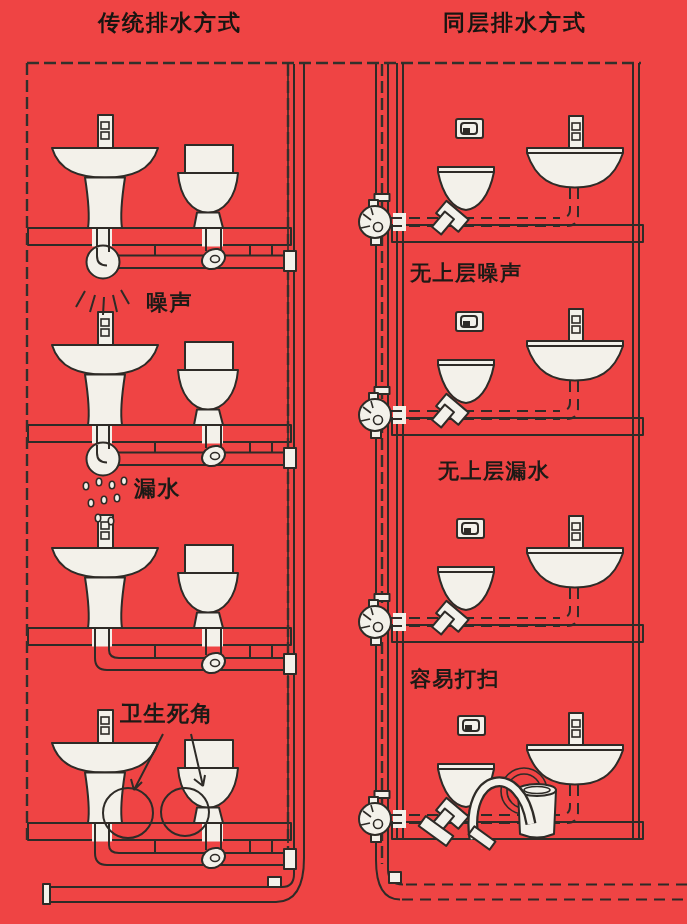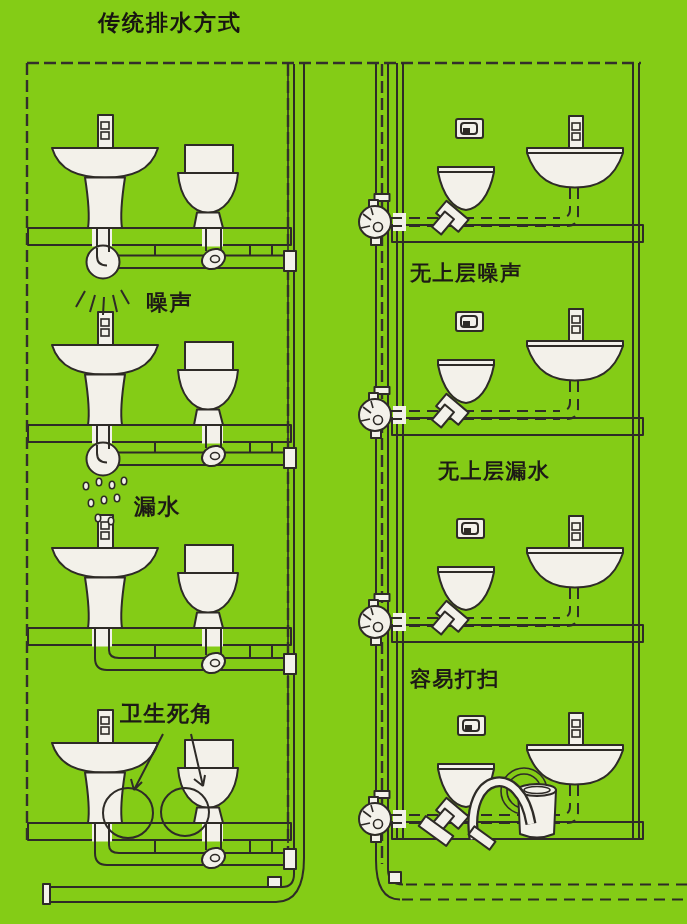--- a/index.html
+++ b/index.html
@@ -1,18 +1,18 @@
 <!DOCTYPE html>
 <html><head>
 <meta charset="utf-8">
 <style>
   html,body{margin:0;padding:0;background:#e9e7e0;}
   #stage{
     position:relative;width:687px;height:924px;overflow:hidden;
-    background:#84cc16;
+    background:#ef4444;
     font-family:"Liberation Sans","DejaVu Sans",sans-serif;
   }
   #drawing{position:absolute;left:0;top:0;}
   .lbl{
     position:absolute;white-space:nowrap;color:#1d1a16;
     font-weight:600;letter-spacing:1.5px;line-height:1;
   }
   .t22{font-size:22px;}
   .t21{font-size:21px;}
   .title{font-size:22px;letter-spacing:2px;color:#181511;}
@@ -232,22 +232,23 @@
 
   <g class="ln" stroke-width="2.2">
     <circle cx="128" cy="813" r="25"></circle>
     <circle cx="185" cy="812" r="24"></circle>
     <path d="M163,734 L134,790 M134,790 L131,779 M134,790 L142,782"></path>
     <path d="M191,734 L203,786 M203,786 L194,779 M203,786 L205,775"></path>
   </g>
 </svg>
 
   <div class="lbl title" style="left:98px;top:12px;">传统排水方式</div>
+  <div class="lbl title" style="left:443px;top:12px;">同层排水方式</div>
 
   <div class="lbl t22" style="left:134px;top:292px;margin-left:12px;">噪声</div>
-  <div class="lbl t22" style="left:134px;top:496px;">漏水</div>
+  <div class="lbl t22" style="left:134px;top:478px;">漏水</div>
   <div class="lbl t22" style="left:120px;top:703px;">卫生死角</div>
 
   <div class="lbl t21" style="left:410px;top:262px;">无上层噪声</div>
   <div class="lbl t21" style="left:408px;top:460px;margin-left:30px;">无上层漏水</div>
   <div class="lbl t21" style="left:410px;top:668px;">容易打扫</div>
 
 </div>
 
 </body></html>

